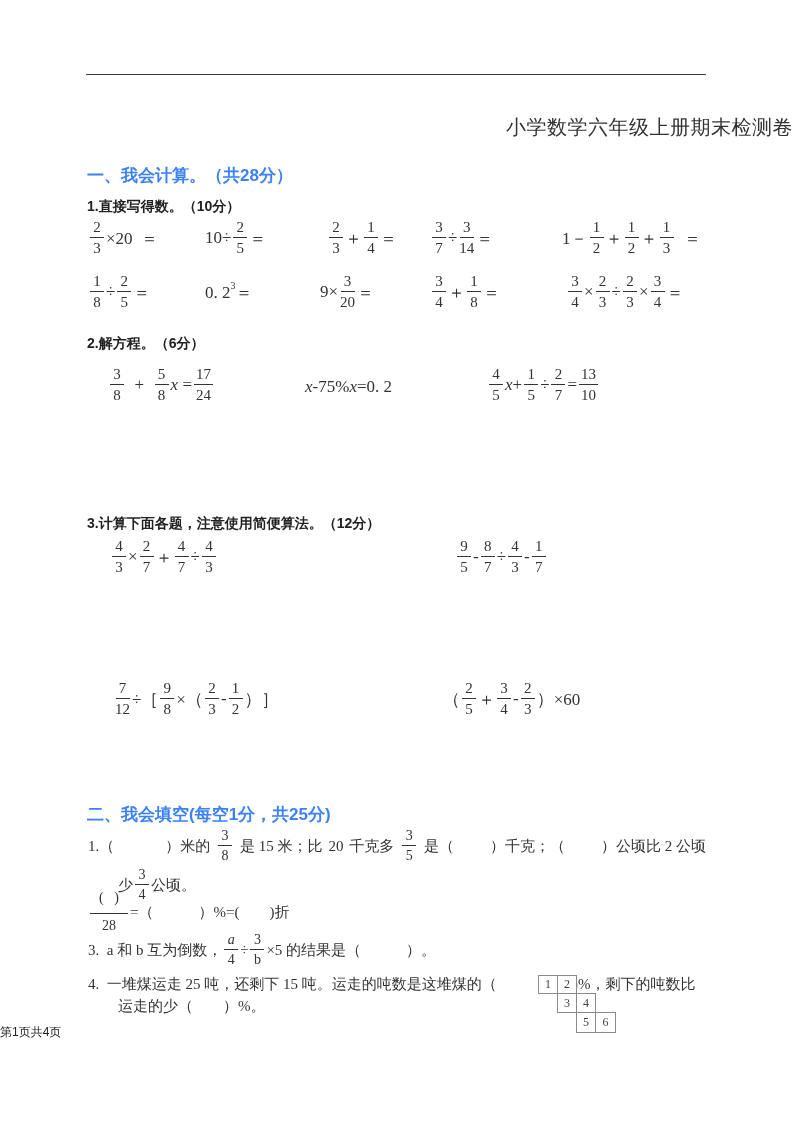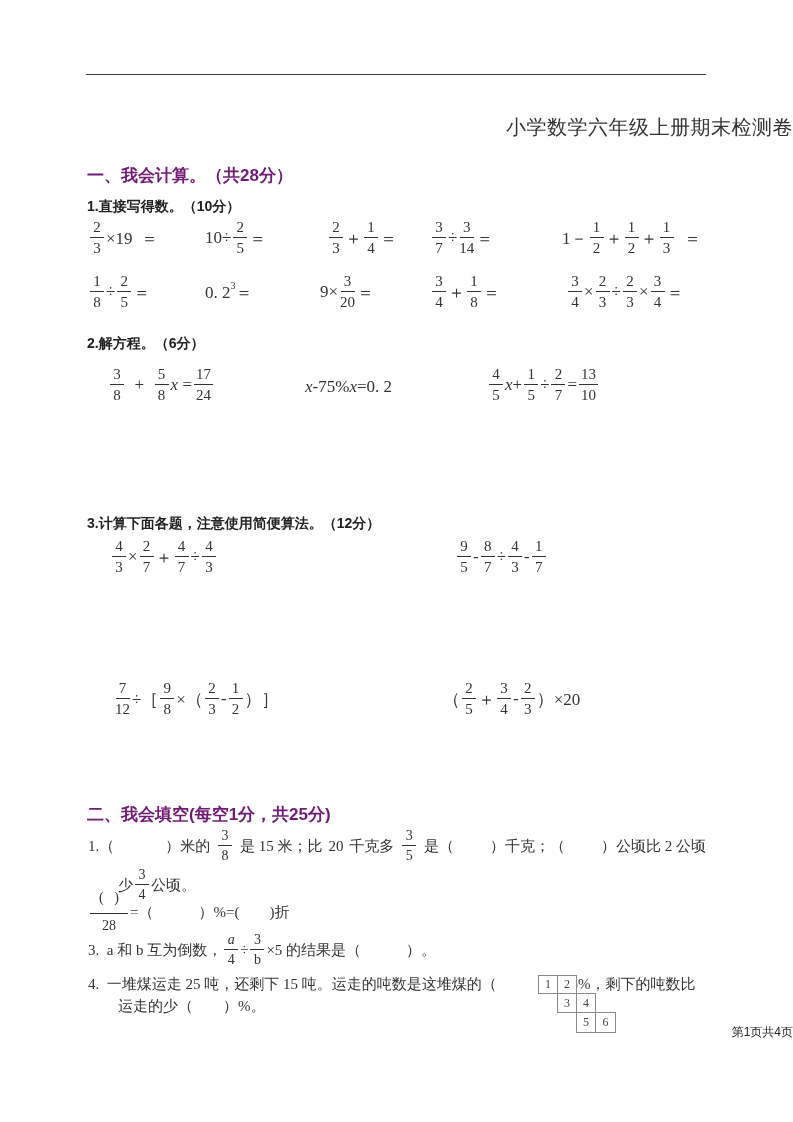--- a/index.html
+++ b/index.html
@@ -2,73 +2,73 @@
 <html><head>
 <meta charset="utf-8">
 <style>
   html, body { margin:0; padding:0; background:#ffffff; }
   body { width:793px; height:1122px; position:relative; overflow:hidden; color:#2b2b2b;
          font-family:"Liberation Serif","DejaVu Serif",serif; }
   .rule { position:absolute; left:86px; top:74px; width:620px; height:1px; background:#3a3a3a; }
   .title { position:absolute; left:0; top:94px; width:793px; text-align:right;
            font-family:"Liberation Sans","DejaVu Sans",sans-serif; font-size:20px; color:#333; letter-spacing:0.5px;margin-top:20px; }
   .h-sec { position:absolute; left:87px; font-family:"Liberation Sans","DejaVu Sans",sans-serif;
-           font-weight:bold; font-size:17px; color:#701a75; white-space:pre; }
+           font-weight:bold; font-size:17px; color:#3b82f6; white-space:pre; }
   .h-sub { position:absolute; left:87px; font-family:"Liberation Sans","DejaVu Sans",sans-serif;
            font-weight:bold; font-size:14px; color:#222; white-space:pre; }
   .expr { position:absolute; transform:translateY(-50%); display:flex; align-items:center;
           white-space:pre; font-size:17px; color:#333; }
   .frac { display:inline-flex; flex-direction:column; align-items:center; margin:0 2px;
           line-height:1; font-size:15px; }
   .frac .num { padding:0 2px 2px; border-bottom:1px solid #333; min-width:10px; text-align:center; }
   .frac .den { padding-top:3px; text-align:center; }
   .frac.wide .num { padding:0 9px 8px; min-width:20px; }
   .frac.wide .den { padding-top:5px; }
   .sup { font-size:10px; position:relative; top:-7px; }
   .it { font-style:italic; }
   .line { position:absolute; transform:translateY(-50%); display:flex; align-items:center;
           white-space:pre; font-size:15px; color:#333; }
   .line .frac { font-size:14px; }
   .line1-just { width:618px; justify-content:space-between; }
   .cell { position:absolute; border:1px solid #8a8a8a; box-sizing:border-box; font-size:12px;
           display:flex; align-items:center; justify-content:center; color:#444; background:#fff; }
-  .footer { position:absolute; left:0; width:793px; top:1024px; text-align:right;
+  .footer { position:absolute; left:0; width:793px; top:1024px; text-align:left;
             font-family:"Liberation Sans","DejaVu Sans",sans-serif; font-size:12px; color:#222; }
 </style>
 </head>
 <body>
 
 <div class="rule"></div>
 <div class="title">小学数学六年级上册期末检测卷</div>
 
 <div class="h-sec" style="top:164px">一、我会计算。（共28分）</div>
 <div class="h-sub" style="top:198px">1.直接写得数。（10分）</div>
 
-<div class="expr" style="left:88px;top:238px"><span class="frac"><span class="num">2</span><span class="den">3</span></span><span>×19  ＝</span></div>
+<div class="expr" style="left:88px;top:238px"><span class="frac"><span class="num">2</span><span class="den">3</span></span><span>×20  ＝</span></div>
 <div class="expr" style="left:205px;top:238px"><span>10÷</span><span class="frac"><span class="num">2</span><span class="den">5</span></span><span>＝</span></div>
 <div class="expr" style="left:327px;top:238px"><span class="frac"><span class="num">2</span><span class="den">3</span></span><span>＋</span><span class="frac"><span class="num">1</span><span class="den">4</span></span><span>＝</span></div>
 <div class="expr" style="left:430px;top:238px"><span class="frac"><span class="num">3</span><span class="den">7</span></span><span>÷</span><span class="frac"><span class="num">3</span><span class="den">14</span></span><span>＝</span></div>
 <div class="expr" style="left:562px;top:238px"><span>1－</span><span class="frac"><span class="num">1</span><span class="den">2</span></span><span>＋</span><span class="frac"><span class="num">1</span><span class="den">2</span></span><span>＋</span><span class="frac"><span class="num">1</span><span class="den">3</span></span><span>  ＝</span></div>
 
 <div class="expr" style="left:88px;top:292px"><span class="frac"><span class="num">1</span><span class="den">8</span></span><span>÷</span><span class="frac"><span class="num">2</span><span class="den">5</span></span><span>＝</span></div>
 <div class="expr" style="left:205px;top:292px"><span>0. 2</span><span class="sup">3</span><span>＝</span></div>
 <div class="expr" style="left:320px;top:292px"><span>9×</span><span class="frac"><span class="num">3</span><span class="den">20</span></span><span>＝</span></div>
 <div class="expr" style="left:430px;top:292px"><span class="frac"><span class="num">3</span><span class="den">4</span></span><span>＋</span><span class="frac"><span class="num">1</span><span class="den">8</span></span><span>＝</span></div>
 <div class="expr" style="left:566px;top:292px"><span class="frac"><span class="num">3</span><span class="den">4</span></span><span>×</span><span class="frac"><span class="num">2</span><span class="den">3</span></span><span>÷</span><span class="frac"><span class="num">2</span><span class="den">3</span></span><span>×</span><span class="frac"><span class="num">3</span><span class="den">4</span></span><span>＝</span></div>
 
 <div class="h-sub" style="top:335px">2.解方程。（6分）</div>
 <div class="expr" style="left:108px;top:385px"><span class="frac"><span class="num">3</span><span class="den">8</span></span><span>  +  </span><span class="frac"><span class="num">5</span><span class="den">8</span></span><span class="it">x</span><span> =</span><span class="frac"><span class="num">17</span><span class="den">24</span></span></div>
 <div class="expr" style="left:305px;top:387px"><span class="it">x</span><span>-75%</span><span class="it">x</span><span>=0. 2</span></div>
 <div class="expr" style="left:487px;top:385px"><span class="frac"><span class="num">4</span><span class="den">5</span></span><span class="it">x</span><span>+</span><span class="frac"><span class="num">1</span><span class="den">5</span></span><span>÷</span><span class="frac"><span class="num">2</span><span class="den">7</span></span><span>=</span><span class="frac"><span class="num">13</span><span class="den">10</span></span></div>
 
 <div class="h-sub" style="top:515px">3.计算下面各题，注意使用简便算法。（12分）</div>
 <div class="expr" style="left:110px;top:557px"><span class="frac"><span class="num">4</span><span class="den">3</span></span><span>×</span><span class="frac"><span class="num">2</span><span class="den">7</span></span><span>＋</span><span class="frac"><span class="num">4</span><span class="den">7</span></span><span>÷</span><span class="frac"><span class="num">4</span><span class="den">3</span></span></div>
 <div class="expr" style="left:455px;top:557px"><span class="frac"><span class="num">9</span><span class="den">5</span></span><span>-</span><span class="frac"><span class="num">8</span><span class="den">7</span></span><span>÷</span><span class="frac"><span class="num">4</span><span class="den">3</span></span><span>-</span><span class="frac"><span class="num">1</span><span class="den">7</span></span></div>
 <div class="expr" style="left:113px;top:699px"><span class="frac"><span class="num">7</span><span class="den">12</span></span><span>÷［</span><span class="frac"><span class="num">9</span><span class="den">8</span></span><span>×（</span><span class="frac"><span class="num">2</span><span class="den">3</span></span><span>-</span><span class="frac"><span class="num">1</span><span class="den">2</span></span><span>）］</span></div>
-<div class="expr" style="left:443px;top:699px"><span>（</span><span class="frac"><span class="num">2</span><span class="den">5</span></span><span>＋</span><span class="frac"><span class="num">3</span><span class="den">4</span></span><span>-</span><span class="frac"><span class="num">2</span><span class="den">3</span></span><span>）×20</span></div>
+<div class="expr" style="left:443px;top:699px"><span>（</span><span class="frac"><span class="num">2</span><span class="den">5</span></span><span>＋</span><span class="frac"><span class="num">3</span><span class="den">4</span></span><span>-</span><span class="frac"><span class="num">2</span><span class="den">3</span></span><span>）×60</span></div>
 
 <div class="h-sec" style="top:803px">二、我会填空(每空1分，共25分)</div>
 <div class="line line1-just" style="left:88px;top:846px"><span>1.（</span><span>　　　）米的</span><span class="frac"><span class="num">3</span><span class="den">8</span></span><span>是 15 米；比</span><span>20</span><span>千克多</span><span class="frac"><span class="num">3</span><span class="den">5</span></span><span>是（</span><span>　　）千克；（</span><span>　　）公顷比 2 公顷</span></div>
 <div class="line" style="left:118px;top:885px"><span>少</span><span class="frac"><span class="num">3</span><span class="den">4</span></span><span>公顷。</span></div>
 <div class="line" style="left:88px;top:912px"><span class="frac wide"><span class="num">(   )</span><span class="den">28</span></span><span>=（　　　）%=(　　)折</span></div>
 <div class="line" style="left:88px;top:950px"><span>3.  a 和 b 互为倒数，</span><span class="frac"><span class="num it">a</span><span class="den">4</span></span><span>÷</span><span class="frac"><span class="num">3</span><span class="den">b</span></span><span>×5 的结果是（　　　）。</span></div>
 <div class="line" style="left:88px;top:984px"><span>4.  一堆煤运走 25 吨，还剩下 15 吨。运走的吨数是这堆煤的（</span></div>
 <div class="line" style="left:573px;top:984px"><span>)%，剩下的吨数比</span></div>
 <div class="line" style="left:118px;top:1006px"><span>运走的少（　　）%。</span></div>
 

